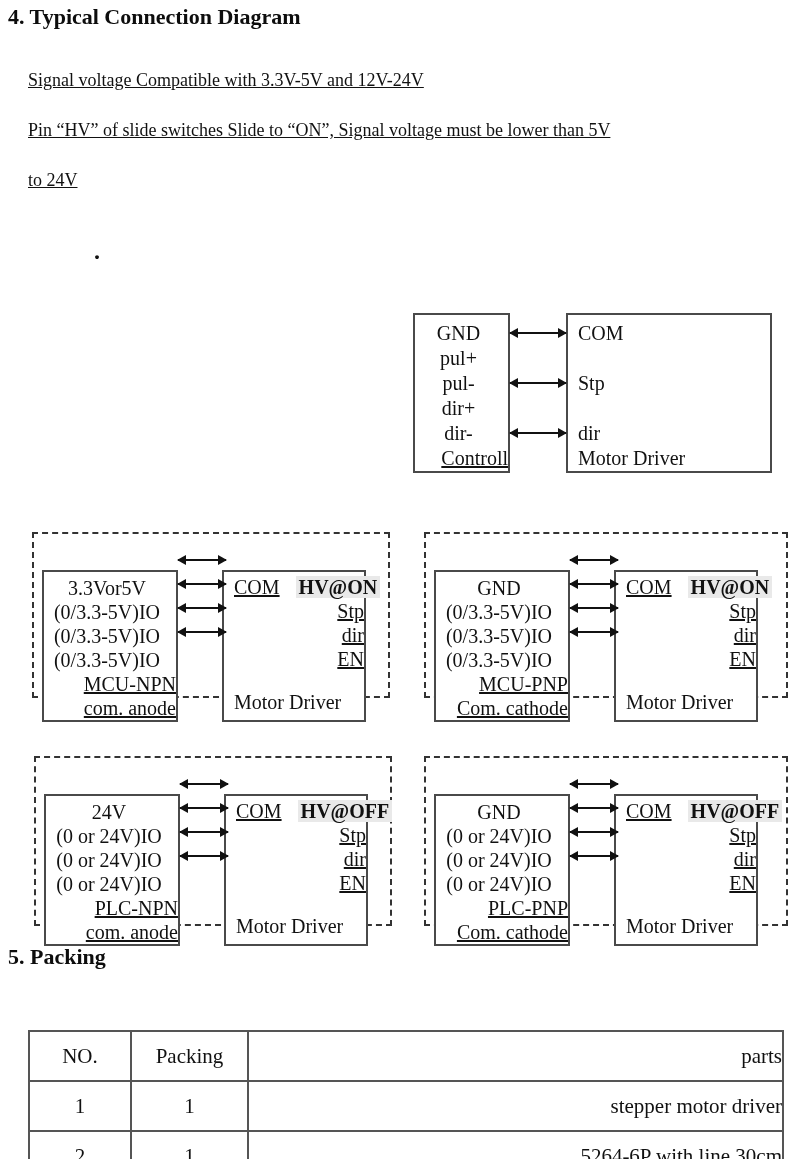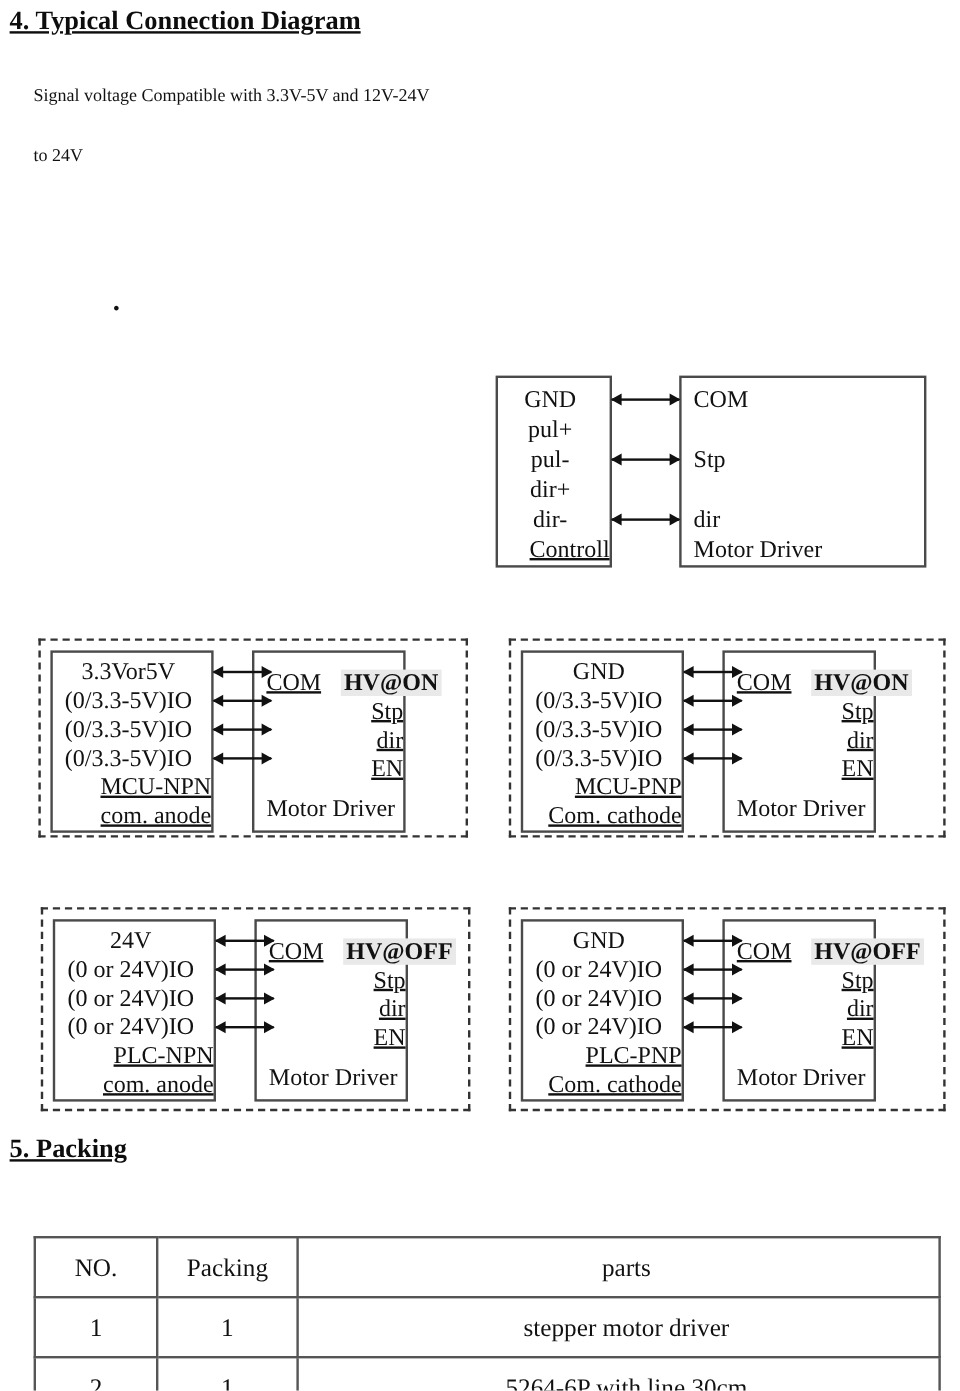--- a/index.html
+++ b/index.html
@@ -3,27 +3,27 @@
 <meta charset="utf-8">
 <style>
   html,body { margin:0; padding:0; background:#fff; }
   .page {
     position:relative; width:800px; height:1159px; background:#fff;
     font-family:"Liberation Serif","DejaVu Serif",serif; color:#111;
     overflow:hidden;
   }
   .sec-heading {
     position:absolute; margin:0; font-size:22px; font-weight:bold;
-    white-space:nowrap; color:#0d0d0d;text-decoration:underline;
+    white-space:nowrap; color:#0d0d0d;
   }
   #sec4 { left:8px; top:4px; }
   #sec5 { left:8px; top:944px; }
   .para {
-    position:absolute; left:28px; top:55px; font-size:15px;
-    line-height:50px; white-space:nowrap;
+    position:absolute; left:28px; top:55px; font-size:18px;
+    line-height:50px; white-space:nowrap;text-decoration:underline;
   }
   .stray-dot {
     position:absolute; left:94px; top:238px; font-size:24px; font-weight:bold;
   }
 
   
   .box, .ibox {
     position:absolute; border:2px solid #4a4a4a; background:#fff;
     box-sizing:border-box; font-size:20px;
   }
@@ -38,23 +38,23 @@
   #ctl-right .abspin { position:absolute; left:10px; line-height:25px; white-space:nowrap; }
 
   
   .subdiag {
     position:absolute; border:2px dashed #333; box-sizing:border-box; background:#fff;
   }
   #sd0 { left:32px;  top:532px; width:358px; height:166px; }
   #sd1 { left:424px; top:532px; width:364px; height:166px; }
   #sd2 { left:34px;  top:756px; width:358px; height:170px; }
   #sd3 { left:424px; top:756px; width:364px; height:170px; }
-  .subdiag .ibox { border:2px solid #4a4a4a; }
+  .subdiag .ibox { border:2px solid #4a4a4a;margin-top:28px; }
   .subdiag .ibox.leftb  { left:8px;   top:8px; width:136px; height:152px; padding-top:4px; }
-  .subdiag .ibox.rightb { left:176px; top:8px; width:128px; height:152px; padding-top:13px; }
+  .subdiag .ibox.rightb { left:188px; top:8px; width:144px; height:152px; padding-top:3px; }
   .subdiag .pin { line-height:24px; }
   .mdlabel { position:absolute; left:10px; bottom:6px; line-height:24px; white-space:nowrap; }
   .badge {
     display:inline-block; margin-left:16px; padding:0 3px;
     font-weight:bold; background:#e9e9e9; line-height:22px;
   }
 
   
   .arrow { position:absolute; height:2px; background:#111; }
   .arrow::before, .arrow::after {
@@ -67,31 +67,32 @@
   #packing-table {
     position:absolute; left:28px; top:1030px; width:756px;
     border-collapse:collapse; font-size:21px; color:#111;
   }
   #packing-table th, #packing-table td {
     border:2px solid #555; font-weight:normal; height:48px;
     text-align:center; padding:0;
   }
   #packing-table .c-no  { width:100px; }
   #packing-table .c-num { width:115px; }
-  #packing-table .c-parts { text-align:center; padding-left:13px; }
+  #packing-table .c-parts { text-align:right; padding-left:13px; }
 </style>
 </head>
 <body>
 
 <div class="page">
 
   <h2 class="sec-heading" id="sec4">4. Typical Connection Diagram</h2>
 
   <div class="para">
     <div>Signal voltage Compatible with 3.3V-5V and 12V-24V</div>
+    <div>Pin “HV” of slide switches Slide to “ON”, Signal voltage must be lower than 5V</div>
     <div>to 24V</div>
   </div>
   <div class="stray-dot">.</div>
 
   <div id="ctl">
     <div class="box" id="ctl-left">
       <div class="pin r">GND</div>
       <div class="pin r">pul+</div>
       <div class="pin r">pul-</div>
       <div class="pin r">dir+</div>

